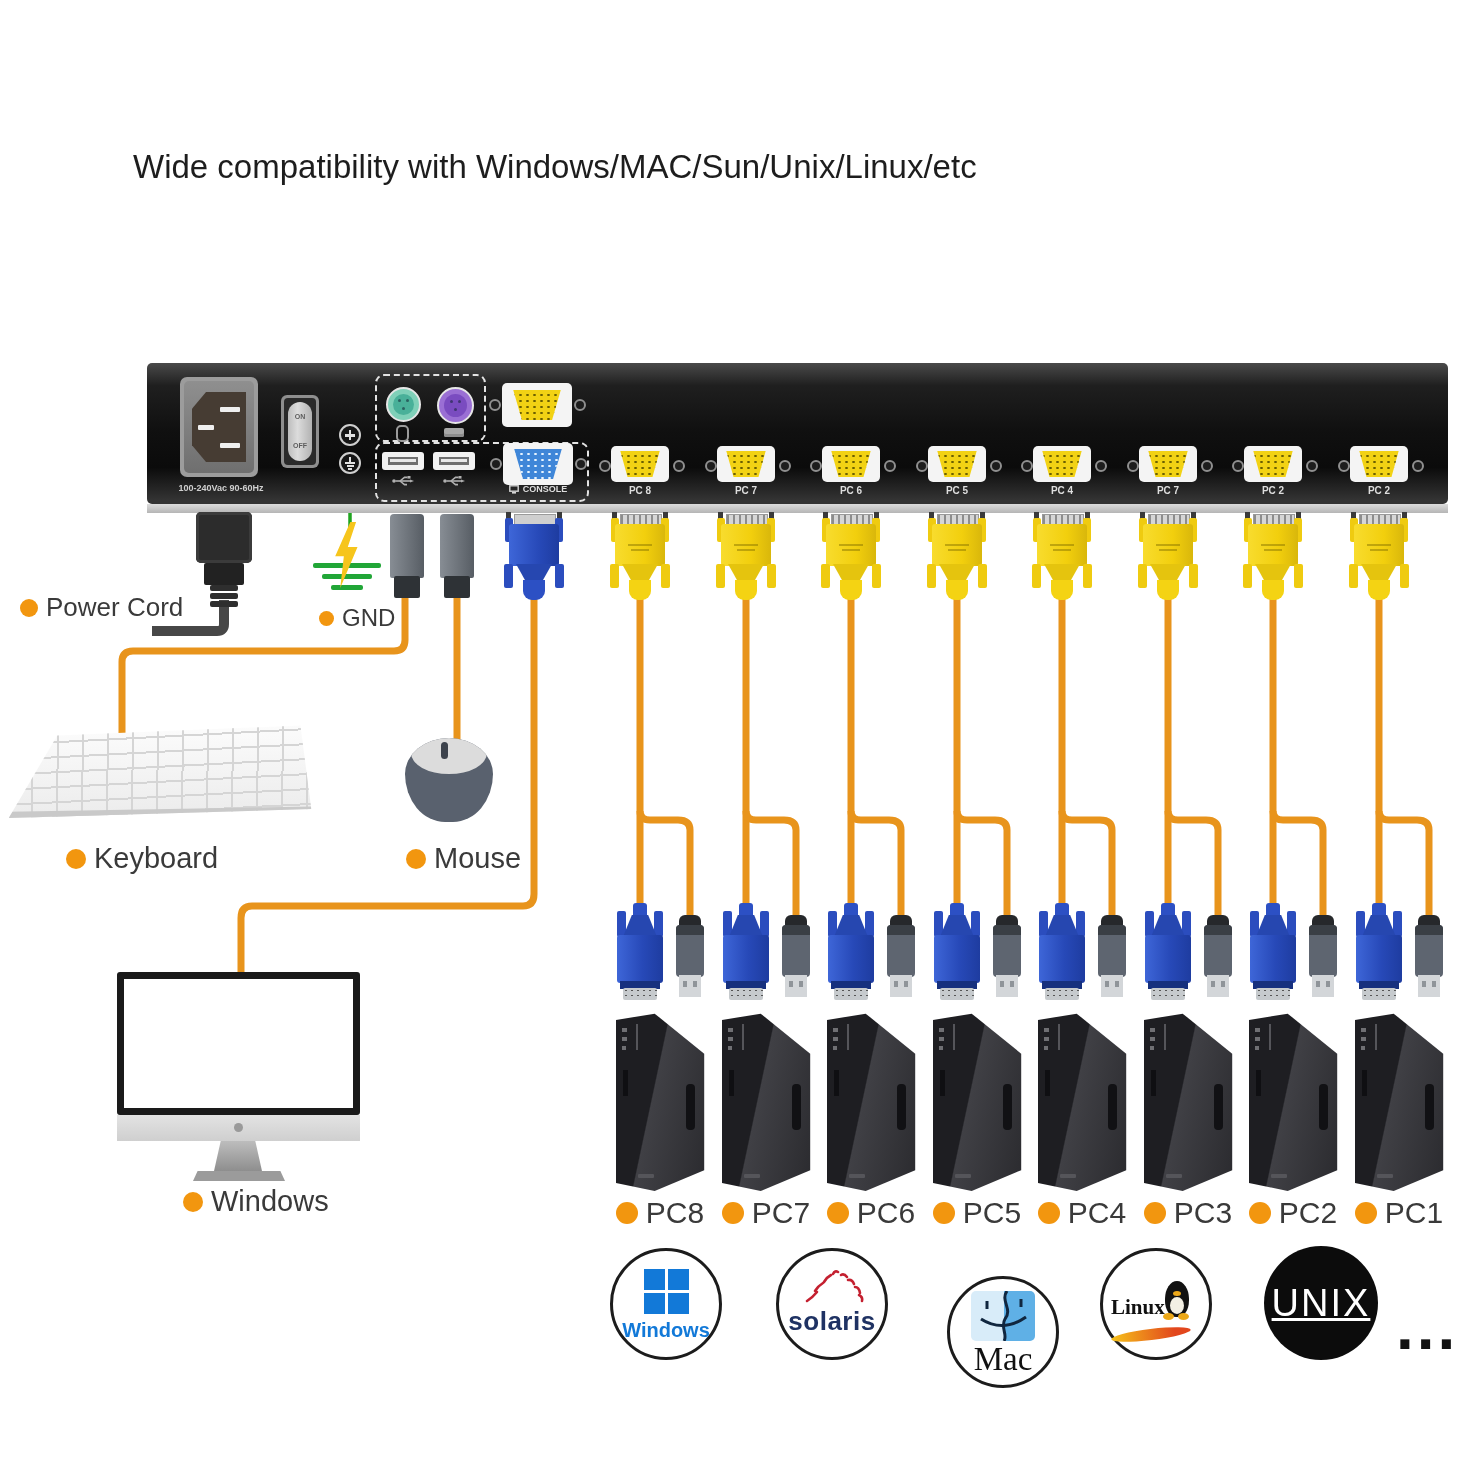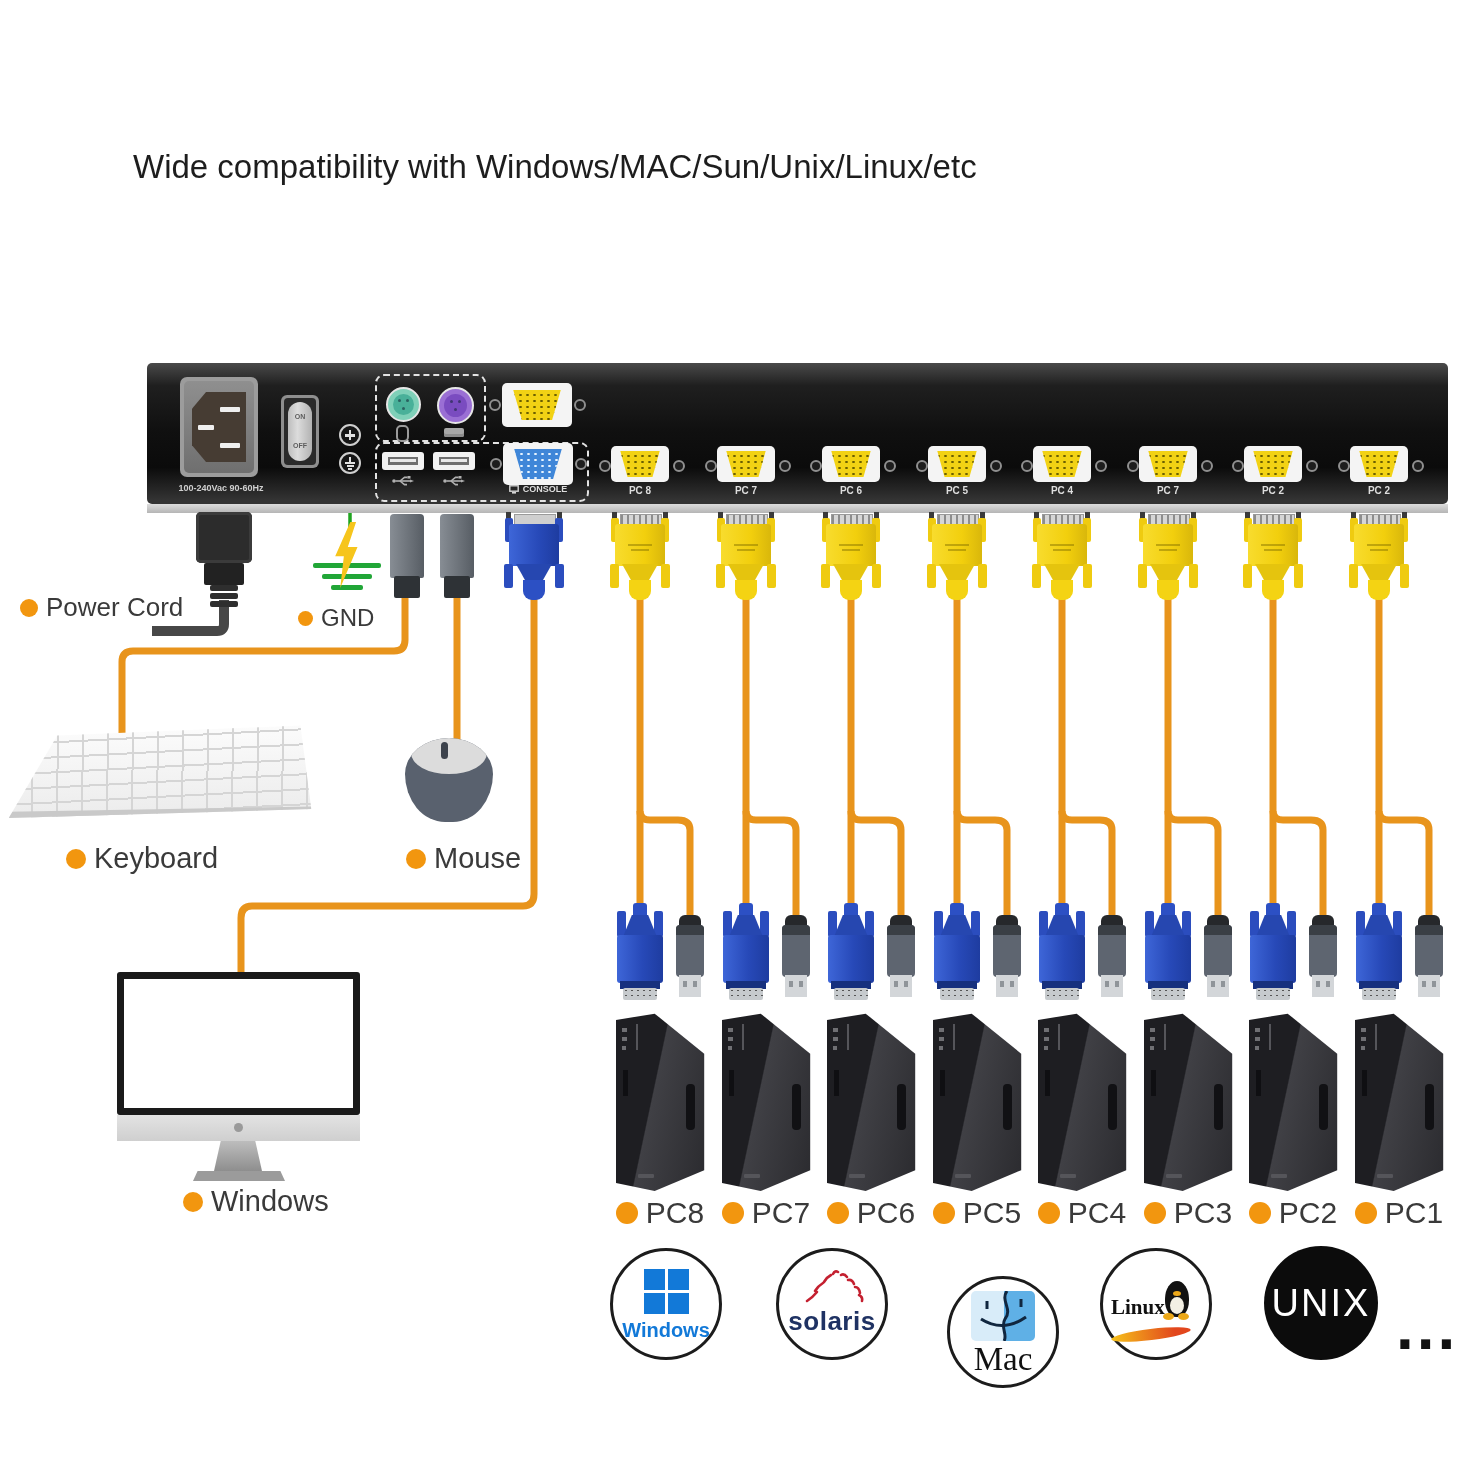--- a/index.html
+++ b/index.html
@@ -120,21 +120,21 @@
   .lin-txt{position:absolute;left:8px;top:44px;font-family:"Liberation Serif",serif;font-weight:bold;font-size:21px;color:#111;}
   .tux{position:absolute;left:60px;top:30px;width:28px;height:38px;}
   .tux-body{position:absolute;left:2px;top:0;width:24px;height:36px;background:#121212;border-radius:50% 50% 46% 46%;}
   .tux-belly{position:absolute;left:7px;top:16px;width:14px;height:17px;background:#f3f0e4;border-radius:50%;}
   .tux-beak{position:absolute;left:10px;top:10px;width:8px;height:5px;background:#ECA818;border-radius:50%;}
   .tux-foot{position:absolute;width:11px;height:7px;background:#ECA818;border-radius:50%;top:32px;}
   .swoosh{position:absolute;left:8px;top:78px;width:80px;height:11px;border-radius:50%;transform:rotate(-7deg);
           background:linear-gradient(90deg,#F6C21A,#E2471D 80%);}
   .unix-circle{width:114px;height:114px;border-radius:50%;background:#0c0c0c;z-index:3;
                display:flex;align-items:center;justify-content:center;}
-  .unix-txt{color:#fff;font-size:38px;letter-spacing:2px;}
+  .unix-txt{color:#fff;font-size:38px;letter-spacing:2px;text-decoration:underline;}
   .more{left:1396px;top:1290px;font-size:64px;font-weight:bold;color:#111;letter-spacing:3px;z-index:3;}
 </style>
 </head>
 <body>
 
 <div class="canvas">
 
   <div class="abs subtitle">Wide compatibility with Windows/MAC/Sun/Unix/Linux/etc</div>
 
   <svg class="abs cable-layer" width="1458" height="1458" id="cables">
@@ -686,21 +686,21 @@
   <div class="rib" style="left:210px;top:601px;"></div>
   <div class="abs plabel" style="left:20px;top:592px;">
     <div class="bullet" style="width:18px;height:18px;"></div>
     <span class="flabel" style="font-size:26px;">Power Cord</span>
   </div>
 
   <div class="gbar abs" style="left:313px;top:563px;width:68px;"></div>
   <div class="gbar abs" style="left:322px;top:574px;width:50px;"></div>
   <div class="gbar abs" style="left:331px;top:585px;width:32px;"></div>
   <div class="abs bolt"></div>
-  <div class="abs plabel" style="left:298px;top:604px;">
+  <div class="abs plabel" style="left:319px;top:604px;">
     <div class="bullet" style="width:15px;height:15px;"></div>
     <span class="flabel" style="font-size:24px;">GND</span>
   </div>
 
   <div class="abs conn" style="left:390px;top:512px;width:34px;height:88px;">
     <div class="usbplug-body" style="left:0;top:2px;width:34px;height:64px;"></div>
     <div class="usbplug-band" style="left:4px;top:64px;width:26px;height:22px;"></div>
   </div>
   <div class="abs conn" style="left:440px;top:512px;width:34px;height:88px;">
     <div class="usbplug-body" style="left:0;top:2px;width:34px;height:64px;"></div>

